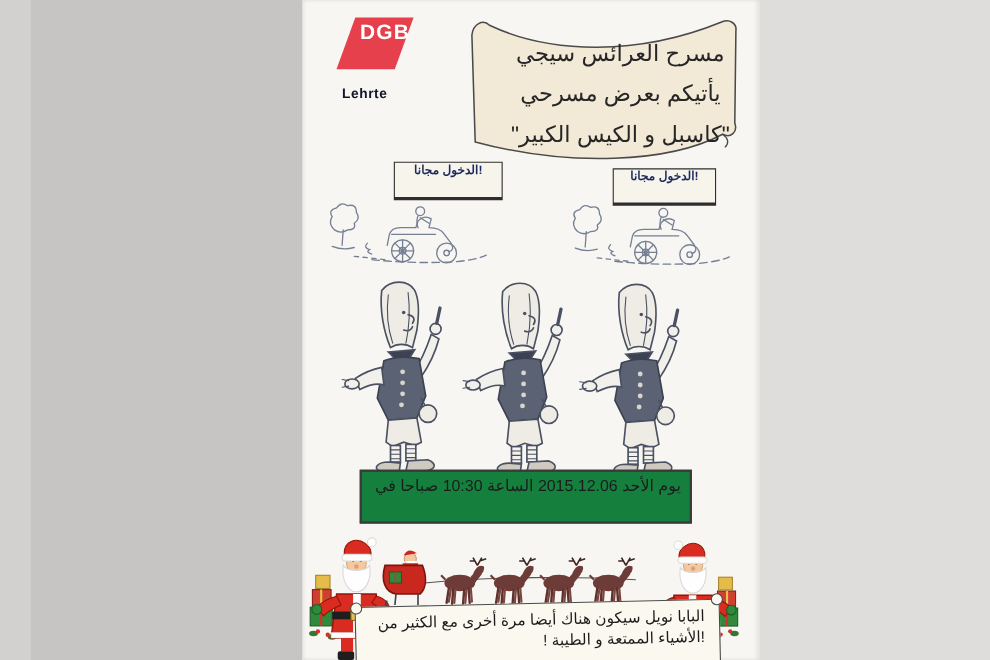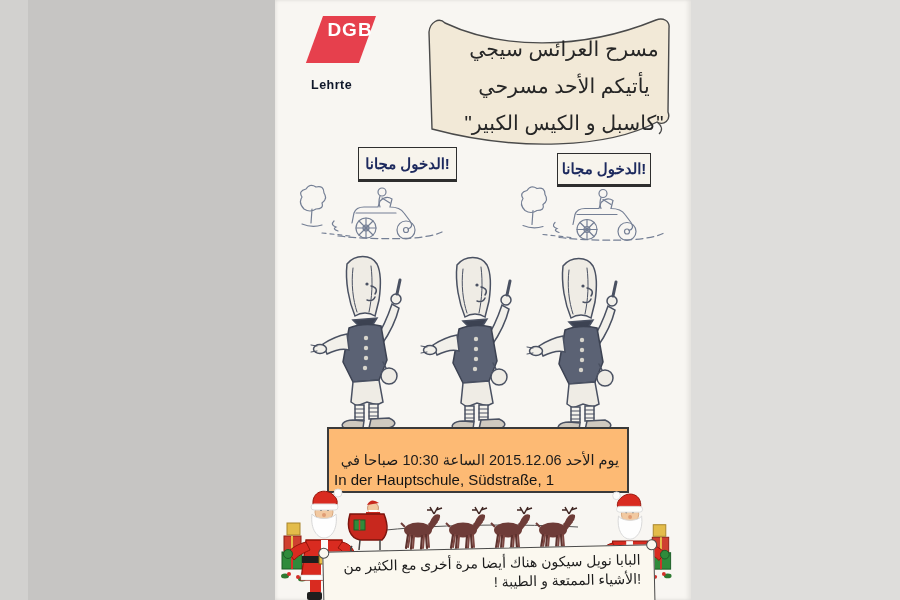--- a/index.html
+++ b/index.html
@@ -15,27 +15,27 @@
              transform:skewX(-20deg);transform-origin:0 0;}
   .dgb-text{left:297px;top:19px;width:50px;text-align:center;color:#fff;
             font-weight:bold;font-size:19px;letter-spacing:1px;}
   .lehrte{left:283px;top:78px;font-weight:bold;font-size:12.5px;color:#0f172a;letter-spacing:.5px;}
   
   .banner-svg{left:390px;top:8px;}
   .banner-text{left:402px;top:30px;width:268px;direction:rtl;text-align:center;
                font-size:20.5px;line-height:37px;color:#262626;}
   
   .free-box{background:#f7f4ec;border:1.5px solid #2e2e2e;border-bottom-width:3px;
-            display:flex;align-items:center;justify-content:center;direction:rtl;
-            font-weight:bold;font-size:15px;color:#1d2a5e;}
+            display:flex;align-items:flex-start;justify-content:center;direction:rtl;
+            font-weight:bold;font-size:11px;color:#1d2a5e;}
   .free-left{left:330px;top:147px;width:97px;height:31px;}
   .free-right{left:529px;top:153px;width:92px;height:30px;border-bottom-width:3.5px;}
   
-  .event-box{left:299px;top:427px;width:302px;height:66px;background:#fdba74;
-             border:2px solid #3a3a3a;box-sizing:border-box;padding-top:21px;}
+  .event-box{left:299px;top:427px;width:302px;height:49px;background:#15803d;
+             border:2px solid #3a3a3a;box-sizing:border-box;padding-top:3px;}
   .ev-ar{direction:rtl;text-align:right;padding-right:8px;font-size:14.5px;
          line-height:20px;color:#1c1c1c;}
   .ev-de{direction:ltr;text-align:left;padding-left:5px;font-size:15px;
          line-height:20px;color:#141414;}
   
   .note-box{left:295px;top:548px;width:332px;height:70px;background:#fbf8ef;
             border:1.5px solid #4a4a4a;transform:rotate(-1.3deg);box-sizing:border-box;}
   .note-curl{position:absolute;width:9px;height:9px;border:1.3px solid #4a4a4a;
              border-radius:50%;background:#fbf8ef;}
   .curl-l{left:-5px;top:-5px;}
@@ -150,21 +150,21 @@
   <div class="abs dgb-shape"></div>
   <div class="abs dgb-text">DGB</div>
   <div class="abs lehrte">Lehrte</div>
 
   <svg class="abs banner-svg" width="263" height="150" viewBox="0 0 263 150">
     <path d="M11,24 C12,14 21,9 27,15 C82,41 162,43 238,12 C245,9 252,13 251,20 L250,104 C253,112 246,118 239,114 C190,140 100,144 14,121 L11,24 Z" fill="#f2e9d7" stroke="#4a4a4a" stroke-width="1.4"></path>
     <path d="M239,114 q8,6 2,12" fill="none" stroke="#4a4a4a" stroke-width="1.2"></path>
   </svg>
   <div class="abs banner-text">
     <div>مسرح العرائس سيجي</div>
-    <div>يأتيكم الأحد مسرحي</div>
+    <div>يأتيكم بعرض مسرحي</div>
     <div>"كاسبل و الكيس الكبير"</div>
   </div>
 
   <div class="abs free-box free-left">
     <span>!الدخول مجانا</span>
   </div>
   <div class="abs free-box free-right">
     <span>!الدخول مجانا</span>
   </div>
 
@@ -180,21 +180,20 @@
     </svg>
   <svg class="abs" style="left:391px;top:243px" width="112" height="188" viewBox="0 0 112 188">
       <use href="#elf"></use>
     </svg>
   <svg class="abs" style="left:497px;top:244px" width="112" height="188" viewBox="0 0 112 188">
       <use href="#elf"></use>
     </svg>
 
   <div class="abs event-box">
     <div class="ev-ar">يوم الأحد 2015.12.06 الساعة 10:30 صباحا في</div>
-    <div class="ev-de">In der Hauptschule, Südstraße, 1</div>
   </div>
 
   <svg class="abs" style="left:252px;top:486px" width="84" height="116" viewBox="0 0 84 116">
       <use href="#santa"></use>
     </svg>
   <svg class="abs" style="left:562px;top:489px" width="84" height="112" viewBox="0 0 84 116">
     <g transform="translate(84,0) scale(-1,1)">
         <use href="#santa"></use>
       </g>
   </svg>

